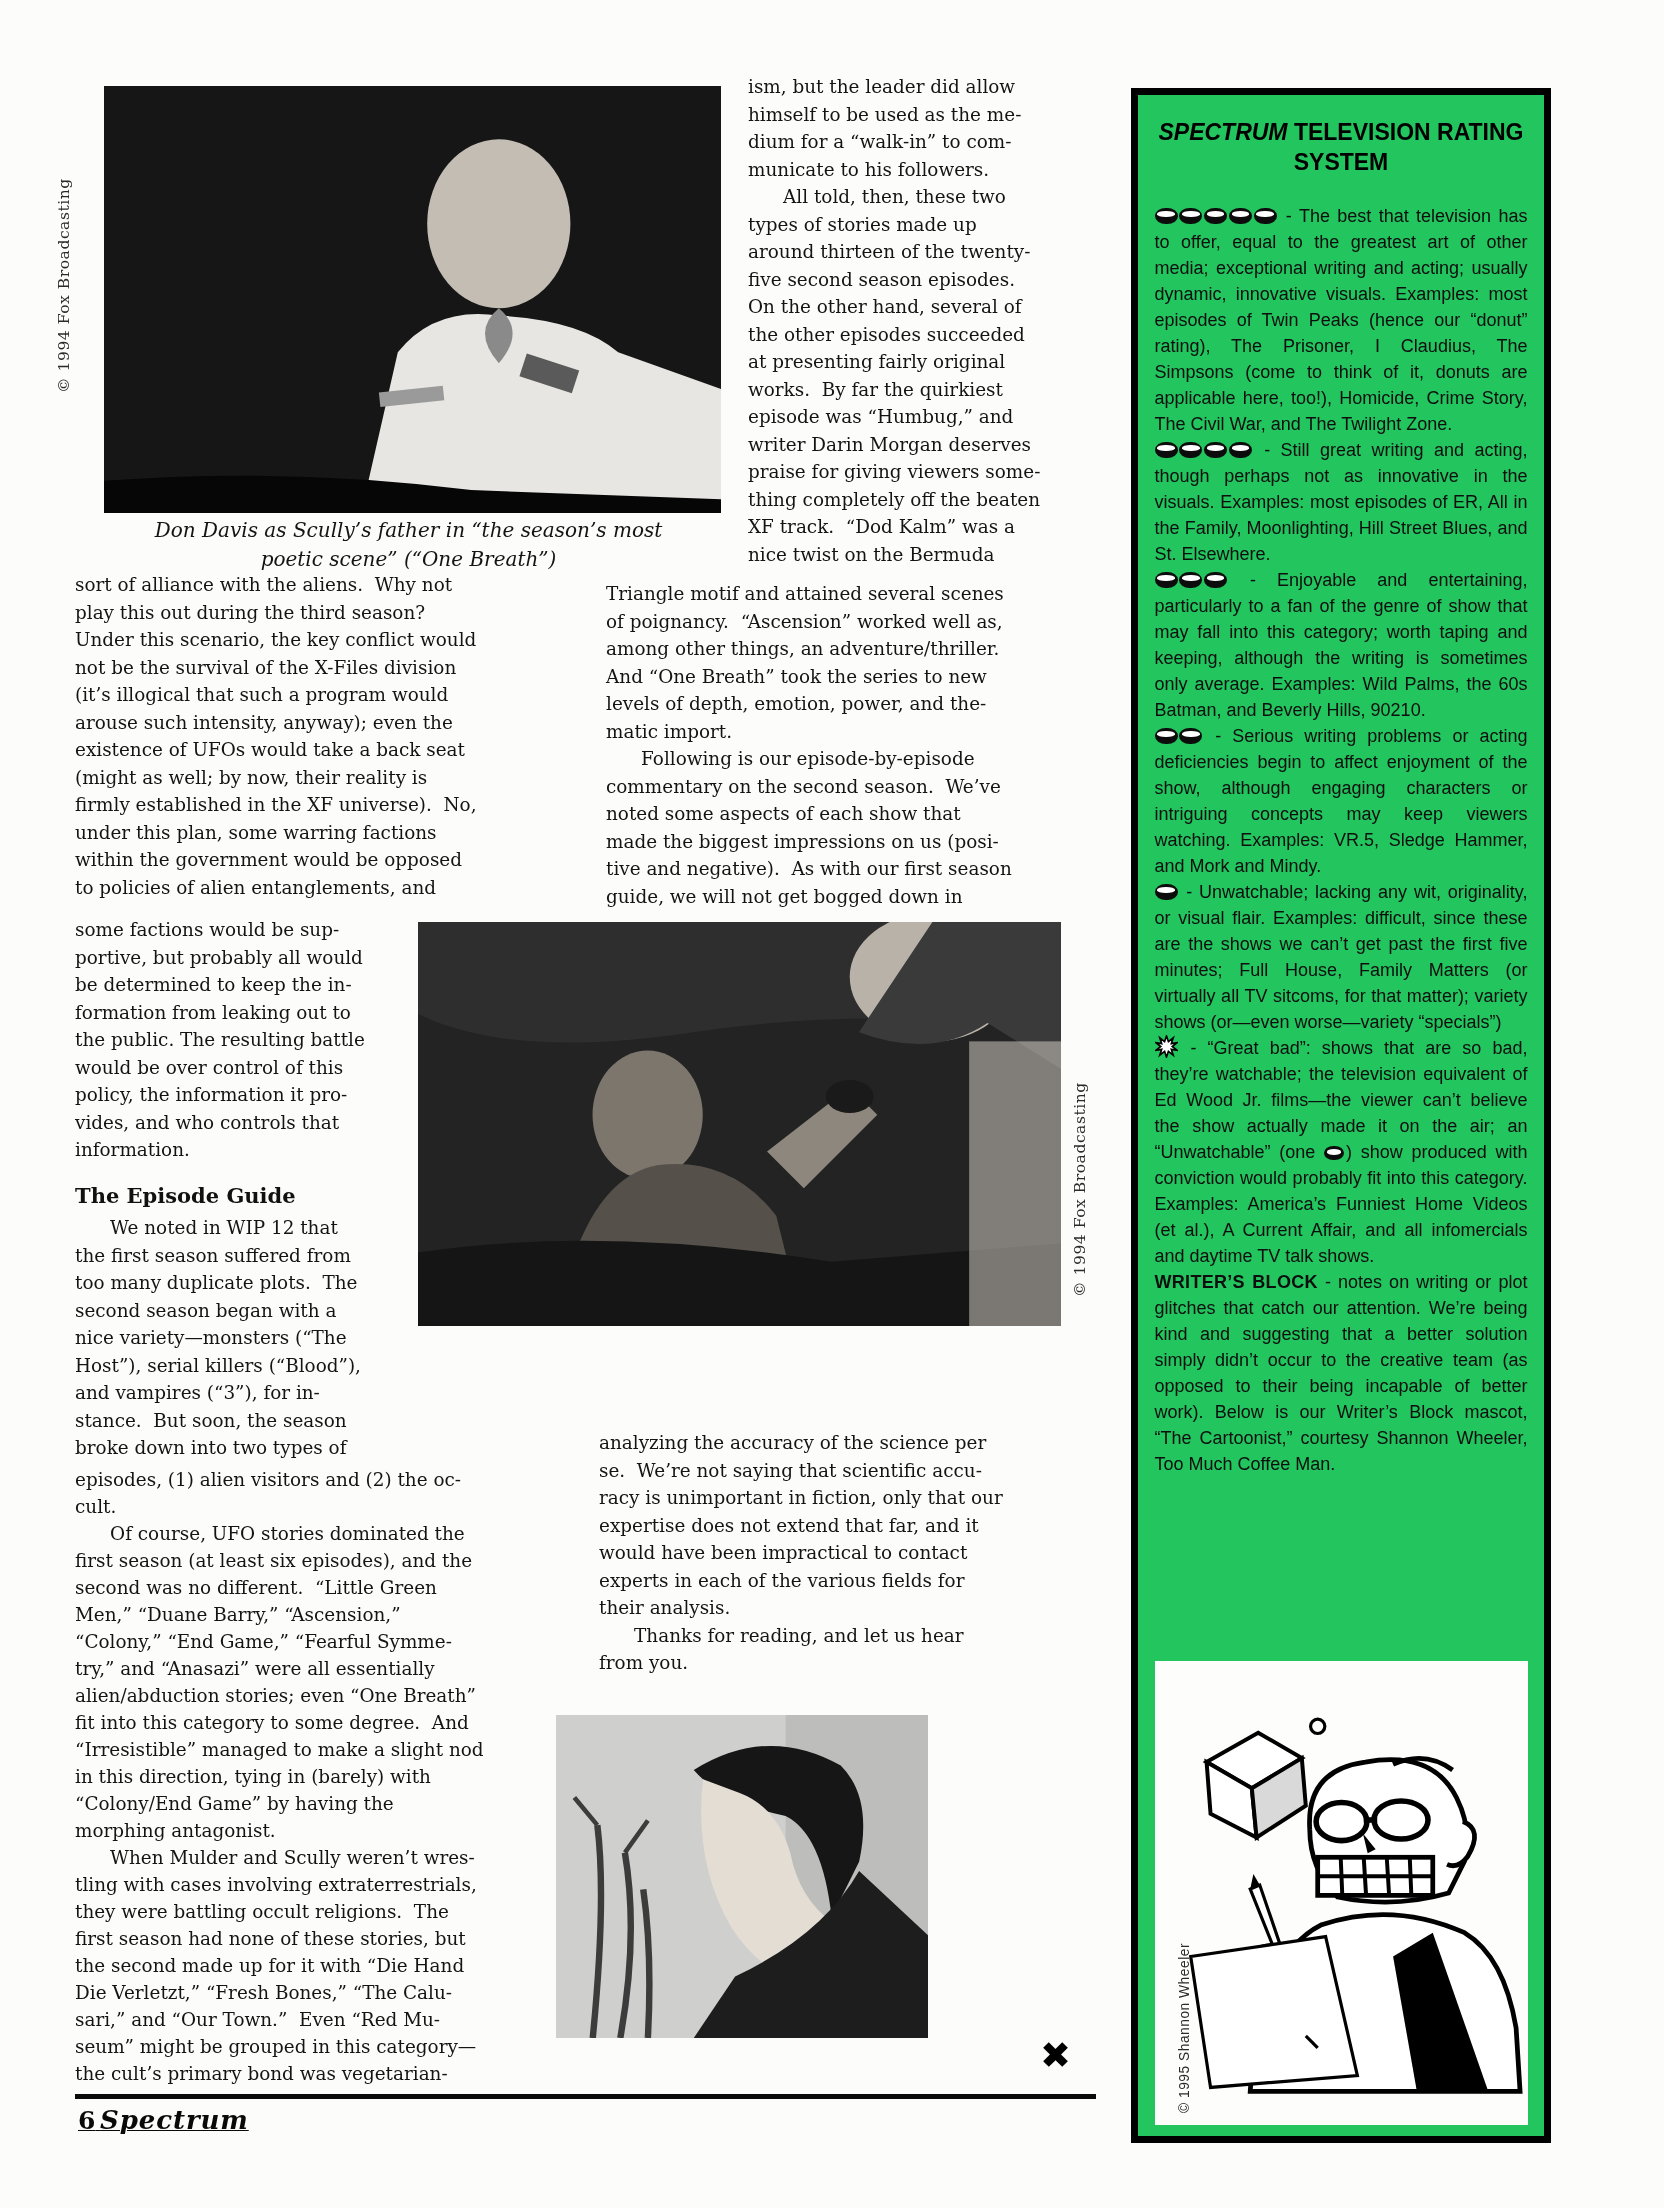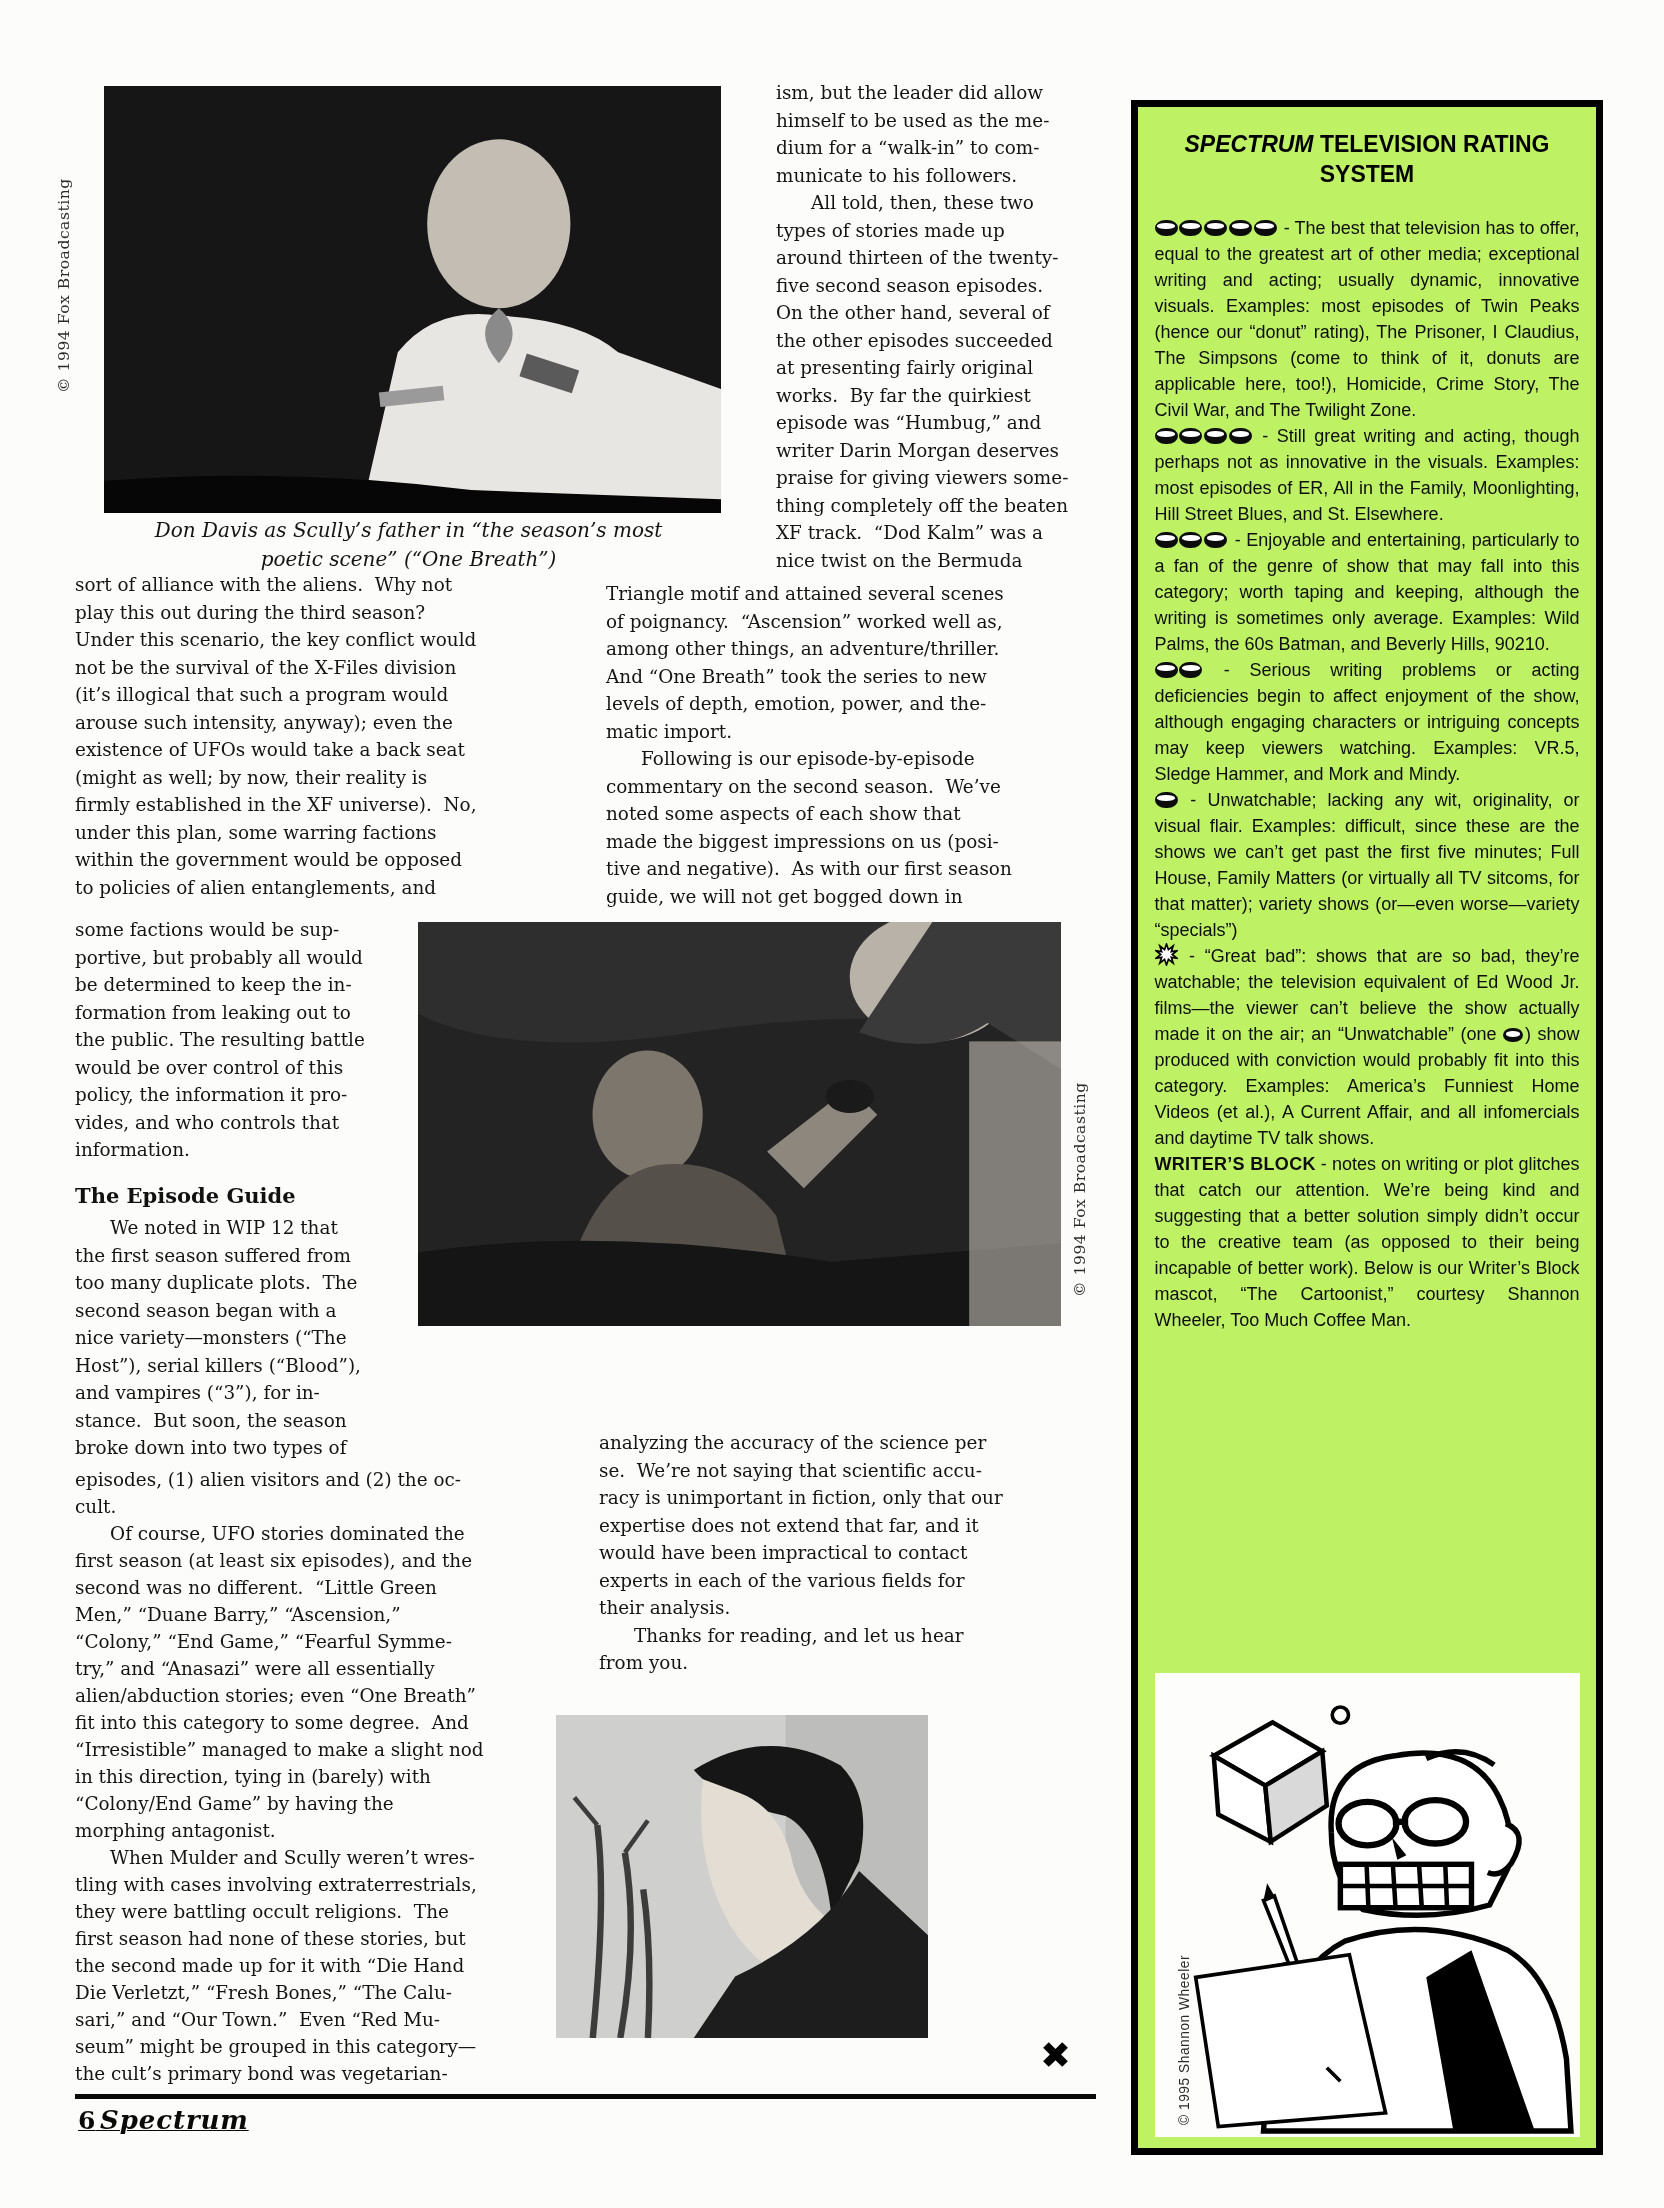--- a/index.html
+++ b/index.html
@@ -13,23 +13,23 @@
            white-space:pre-line;color:#141414;}
   .body{position:absolute;font-size:18.4px;line-height:27.5px;white-space:pre-wrap;color:#141414;}
   .h-episode{position:absolute;left:75px;top:1183px;margin:0;font-size:21px;font-weight:bold;color:#111;}
   .xmark{position:absolute;left:1040px;top:2037px;font-size:37px;font-weight:bold;color:#000;
          font-family:"DejaVu Sans",sans-serif;line-height:1;}
   .footer-rule{position:absolute;left:75px;top:2094px;width:1021px;height:4.6px;background:#0a0a0a;}
   .footer{position:absolute;left:78px;top:2105px;color:#0a0a0a;text-decoration:underline;}
   .footer .fnum{font-weight:bold;font-size:25px;}
   .footer .fmag{font-weight:bold;font-style:italic;font-size:26px;letter-spacing:0.9px;}
   
-  .sidebar{position:absolute;left:1131px;top:88px;width:472px;height:2055px;box-sizing:border-box;
-           border:7.3px solid #000;background:#bef264;display:flex;flex-direction:column;
-           padding:22px 16.5px 11px;font-family:"Liberation Sans","DejaVu Sans",sans-serif;margin-top:12px;}
+  .sidebar{position:absolute;left:1131px;top:88px;width:420px;height:2055px;box-sizing:border-box;
+           border:7.3px solid #000;background:#22c55e;display:flex;flex-direction:column;
+           padding:22px 16.5px 11px;font-family:"Liberation Sans","DejaVu Sans",sans-serif;}
   .sb-title{text-align:center;font-weight:bold;font-size:23px;line-height:30px;color:#000;margin-bottom:26px;}
   .sb-italic{font-style:italic;}
   .ratings{font-size:18px;line-height:26px;text-align:justify;color:#0e0e0e;}
   .ratings p{margin:0;}
   .donut{display:inline-block;width:23px;height:15.6px;background:#0c0c0c;border-radius:50% / 55%;
          position:relative;vertical-align:-1.8px;margin-right:1.8px;}
   .donut::after{content:"";position:absolute;left:2.8px;right:2.8px;top:2.8px;height:5.5px;background:#fff;
          border-radius:50%;}
   .donut.inline{width:20px;height:13.8px;}
   .burst{vertical-align:-3.7px;margin-right:1.8px;}
@@ -107,21 +107,21 @@
       When Mulder and Scully weren’t wres-
 tling with cases involving extraterrestrials,
 they were battling occult religions.  The
 first season had none of these stories, but
 the second made up for it with “Die Hand
 Die Verletzt,” “Fresh Bones,” “The Calu-
 sari,” and “Our Town.”  Even “Red Mu-
 seum” might be grouped in this category—
 the cult’s primary bond was vegetarian-</div>
 
-  <div class="body" style="left:748px;top:79px;width:360px;margin-left:28px;">ism, but the leader did allow
+  <div class="body" style="left:748px;top:73px;width:360px;">ism, but the leader did allow
 himself to be used as the me-
 dium for a “walk-in” to com-
 municate to his followers.
       All told, then, these two
 types of stories made up
 around thirteen of the twenty-
 five second season episodes.
 On the other hand, several of
 the other episodes succeeded
 at presenting fairly original

